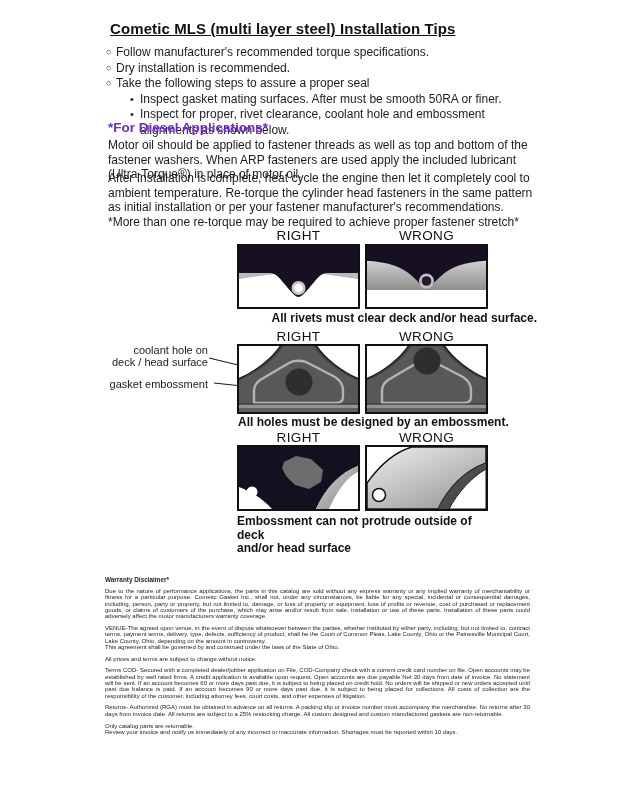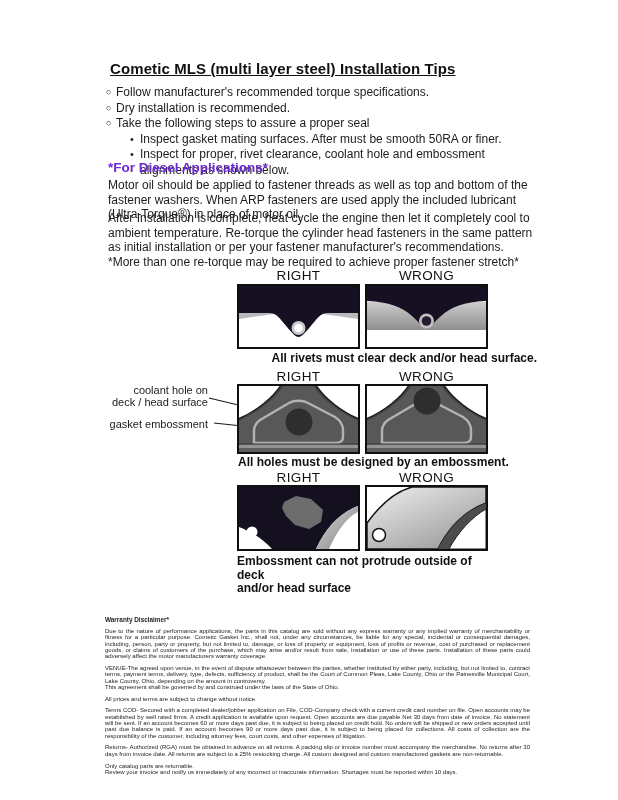--- a/index.html
+++ b/index.html
@@ -1,18 +1,18 @@
 <!DOCTYPE html>
 <html><head>
 <meta charset="utf-8">
 <style>
   html,body { margin:0; padding:0; background:#fff; }
   .page {
     position:relative; width:618px; height:756px; background:#ffffff;
-    font-family:"Liberation Sans", sans-serif; color:#1c1c1c; overflow:hidden;margin-top:40px;
+    font-family:"Liberation Sans", sans-serif; color:#1c1c1c; overflow:hidden;
   }
   .abs { position:absolute; }
 
   .title {
     left:110px; top:20px; font-size:15px; font-weight:bold;
     text-decoration:underline; color:#111; letter-spacing:0.1px;
   }
 
   .bullets { left:106px; top:45px; width:440px; font-size:12px; }
   .bullet-row { display:flex; line-height:15.6px; }

